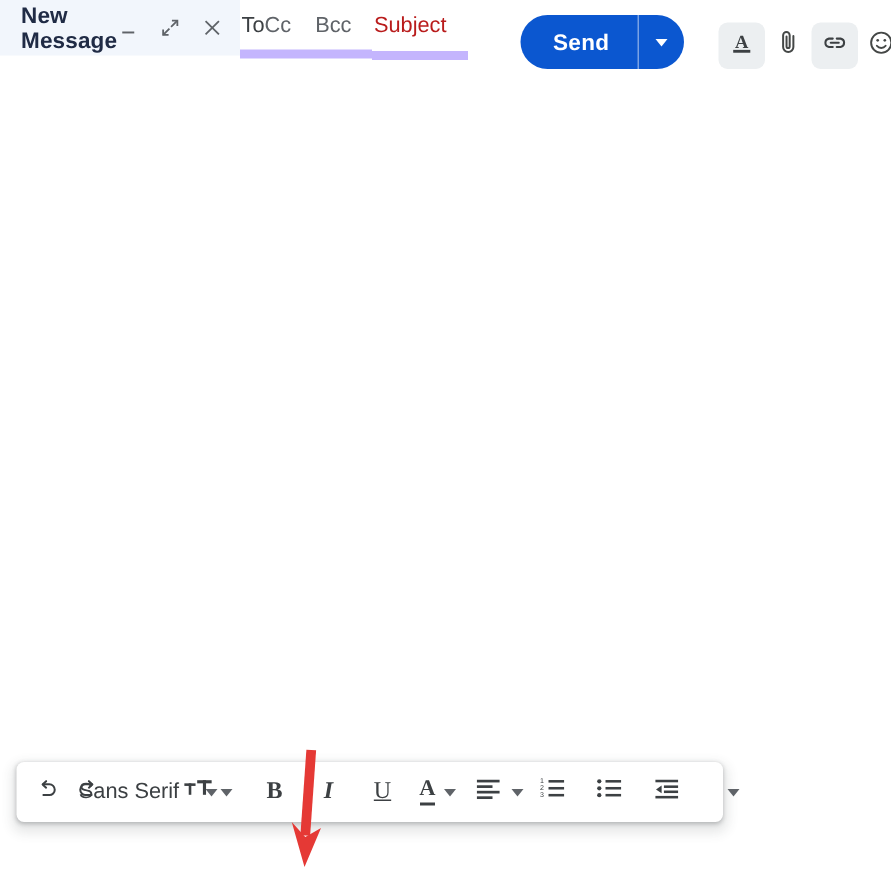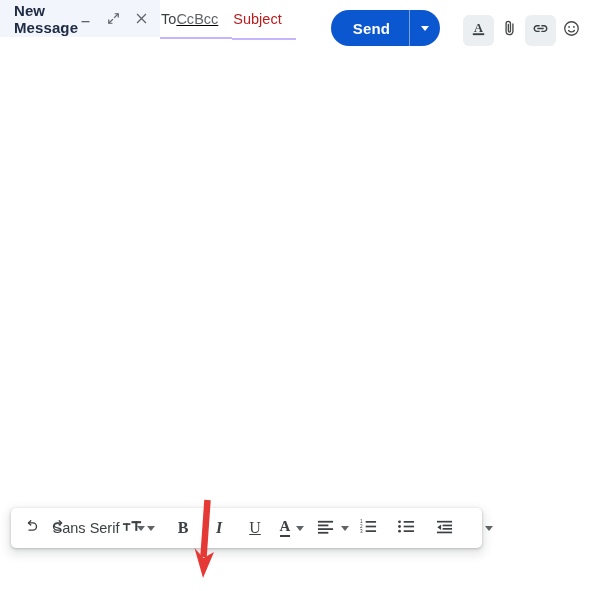--- a/index.html
+++ b/index.html
@@ -54,36 +54,35 @@
     justify-content: center;
     color: #5f6368;
     cursor: pointer;
   }
   .win-btn svg { display: block; }
 
   
   .field-row {
     height: 39px;
     min-height: 39px;
-    border-bottom: 2px solid #c4b5fd;
+    border-bottom: 6px solid #c4b5fd;
     display: flex;
     align-items: center;
     padding: 0 14px 0 1px;
     box-sizing: border-box;
   }
   #to-field-label {
     font-size: 14.5px;
     color: #3c4043;
     flex: 1;
     cursor: text;
   }
   #ccbcc-group {
     display: flex;
-    gap: 0;
-    text-decoration: underline;
+    gap: 16px;
   }
   .ccbcc {
     font-size: 14.5px;
     color: #5f6368;
     cursor: pointer;
   }
   #subject-row { height: 40px; min-height: 40px; }
   #subject-field-label {
     font-size: 14.5px;
     color: #b91c1c;

